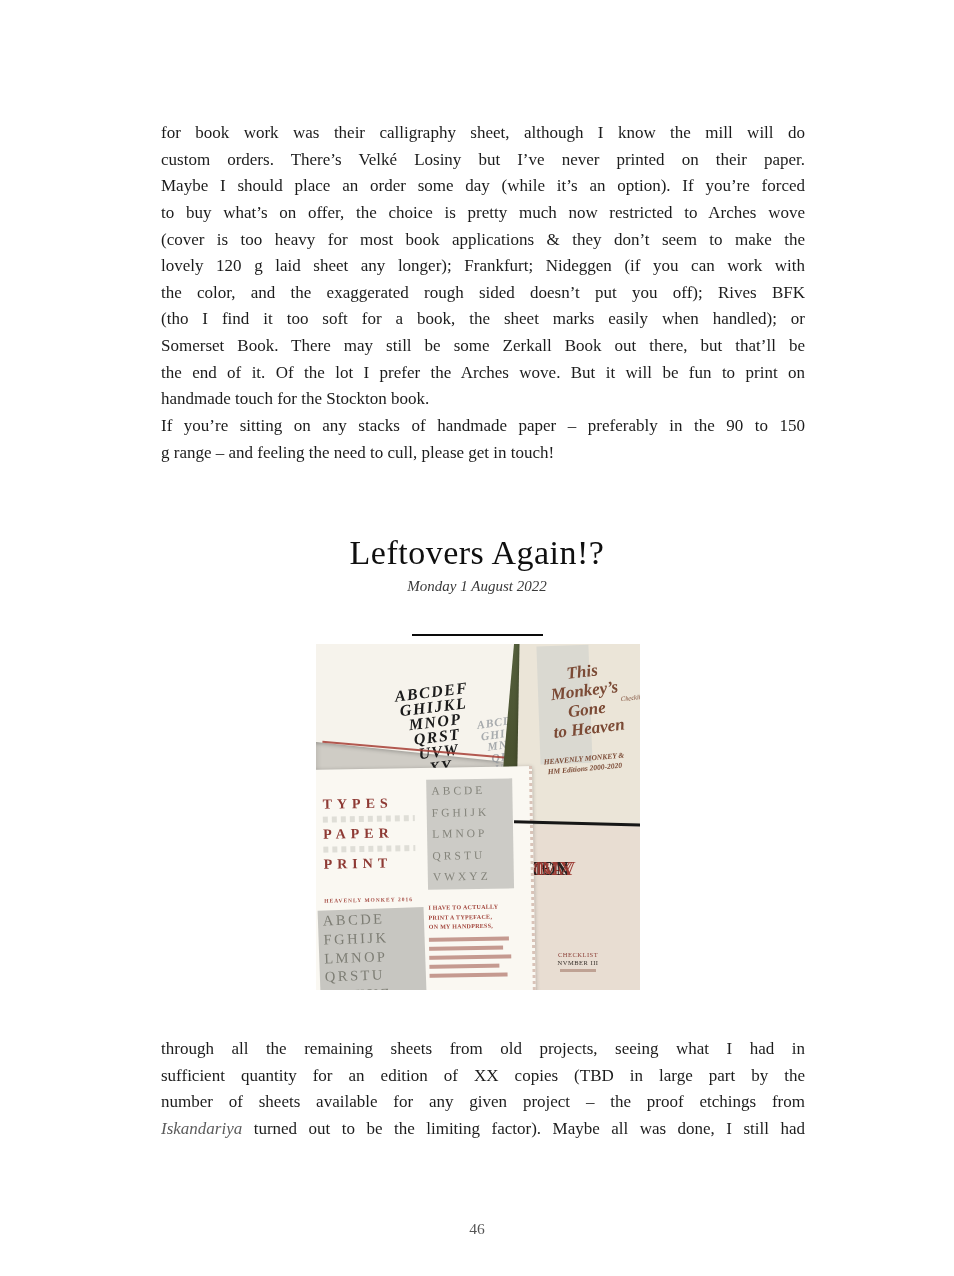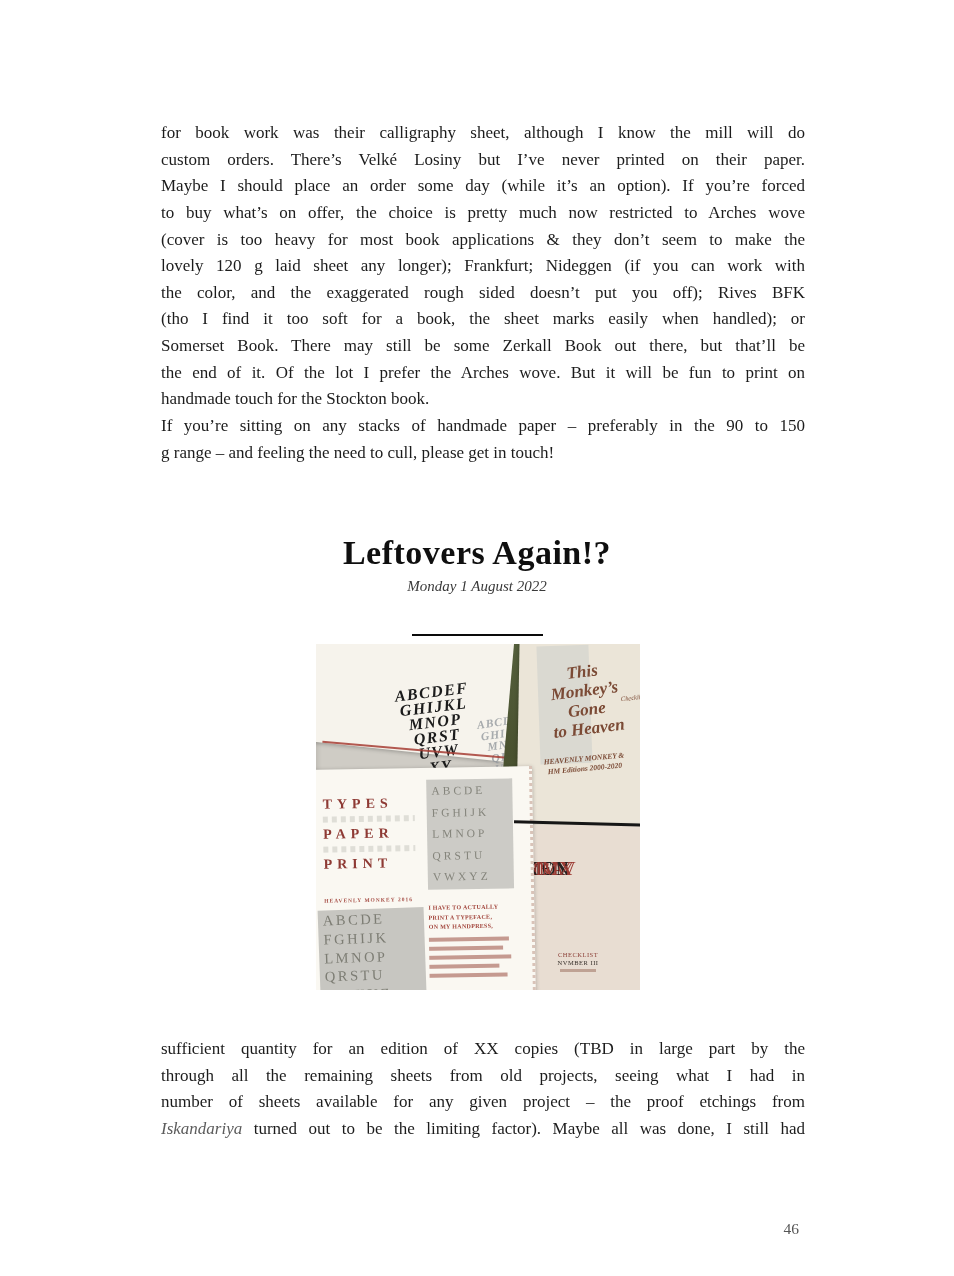--- a/index.html
+++ b/index.html
@@ -6,26 +6,26 @@
   html,body { width:954px; height:1276px; background:#ffffff; }
   body { position:relative; font-family:"Liberation Serif", serif; color:#1c1c1c; overflow:hidden; }
 
   .textcol { position:absolute; left:161px; width:644px; }
 
   .line { height:26.65px; font-size:17px; line-height:26.65px; white-space:normal; overflow:hidden; }
   .j { text-align:justify; text-align-last:justify; text-justify:inter-word; }
   .ital { font-style:italic; color:#5c5c5c; }
 
   .title { position:absolute; left:155px; top:534px; width:644px; text-align:center;
-           font-size:34px; font-weight:bold; color:#0f0f0f; letter-spacing:.5px; }
+           font-size:34px; font-weight:normal; color:#0f0f0f; letter-spacing:.5px; }
   .date  { position:absolute; left:155px; top:578px; width:644px; text-align:center;
            font-style:italic; font-size:15px; color:#3a3a3a; }
   .rule  { position:absolute; left:412px; top:634px; width:131px; height:2px; background:#0a0a0a; }
 
-  .pageno { position:absolute; left:155px; top:1220px; width:644px; text-align:right;
+  .pageno { position:absolute; left:155px; top:1220px; width:644px; text-align:center;
             font-size:15.5px; color:#555; }
 
   
   .photo { position:absolute; left:316px; top:644px; width:324px; height:346px;
            background:#cfccc5; overflow:hidden; box-shadow:inset 0 0 6px rgba(0,0,0,.15); }
   .photo * { position:absolute; }
   .sheet { box-shadow:0 1px 4px rgba(0,0,0,.28); }
 
   .sheet-topleft { left:-38px; top:-44px; width:234px; height:150px; background:#f6f3ec;
                    transform:rotate(6deg); }
@@ -211,19 +211,19 @@
       <span class="bar w80"></span>
       <span class="bar w74"></span>
       <span class="bar w82"></span>
       <span class="bar w70"></span>
       <span class="bar w78"></span>
     </div>
   </div>
 </div>
 
 <div class="textcol" style="top:1036px">
+  <div class="line j">through all the remaining sheets from old projects, seeing what I had in</div>
   <div class="line j">sufficient quantity for an edition of XX copies (TBD in large part by the</div>
-  <div class="line j">through all the remaining sheets from old projects, seeing what I had in</div>
   <div class="line j">number of sheets available for any given project – the proof etchings from</div>
   <div class="line j"><span class="ital">Iskandariya</span><span> turned out to be the limiting factor). Maybe all was done, I still had</span></div>
 </div>
 
 <div class="pageno">46</div>
 
 </body></html>

